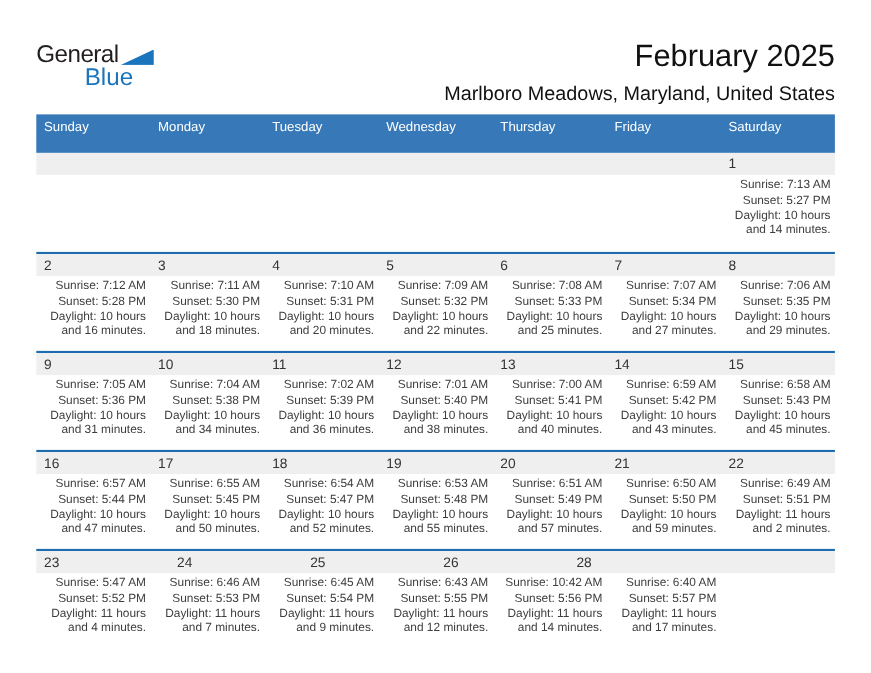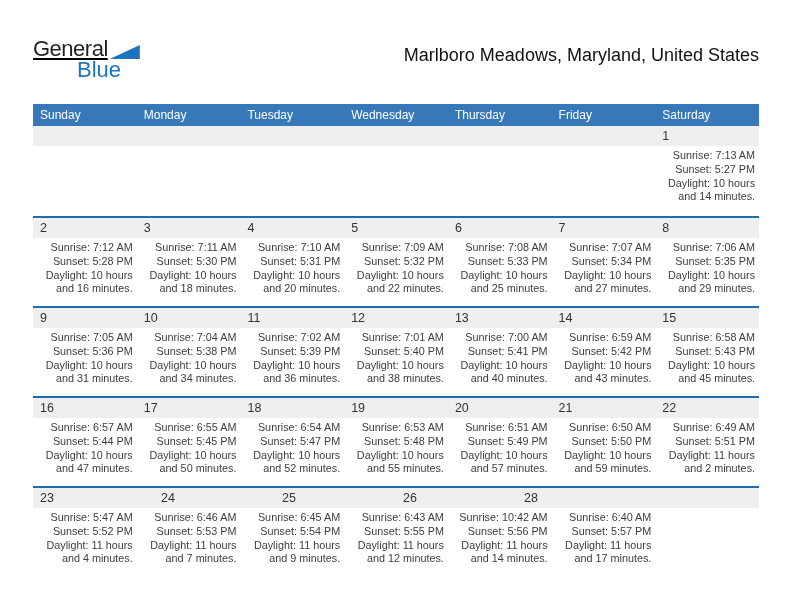--- a/index.html
+++ b/index.html
@@ -3,32 +3,32 @@
 <meta charset="utf-8">
 <style>
   * { margin:0; padding:0; box-sizing:border-box; }
   body { background:#fff; }
   .page {
     position:relative; width:792px; height:612px; background:#fff;
     font-family:"Liberation Sans", sans-serif; overflow:hidden;
   }
   
   .logo { position:absolute; left:33px; top:38px; }
-  .logo-row1 { display:flex; align-items:flex-end;text-decoration:underline; }
+  .logo-row1 { display:flex; align-items:flex-end; }
   .logo-general { font-size:22px; color:#231f20; letter-spacing:-0.5px; line-height:22px; }
   .logo-triangle { width:30px; height:14px; background:var(--logo-blue,#1b75bc);
     clip-path:polygon(0 100%, 100% 0, 100% 100%); margin-left:2px; margin-bottom:1px; }
   .logo-blue { font-size:22px; color:var(--logo-blue,#1b75bc); line-height:20px; margin-left:44px; }
   
   .title-block { position:absolute; right:33px; top:36px; text-align:right; }
   .month-title { font-size:28px; color:#111; line-height:30px; }
   .location { font-size:18px; color:#111; margin-top:9px; }
   
   .calendar { position:absolute; left:33px; top:104px; width:726px; }
-  .weekday-row { display:flex; height:22px; background:var(--header-blue,#3779b8);align-items:center; }
+  .weekday-row { display:flex; height:35px; background:var(--header-blue,#3779b8); }
   .weekday-cell { flex:1; color:#fff; font-size:12px; line-height:22px; padding-left:7px;
     overflow:hidden; white-space:nowrap; }
   .week-row { height:90px; }
   .week-row.bordered { border-top:2px solid var(--line-blue,#1e6bad); }
   .day-strip { display:flex; height:20px; background:var(--strip-gray,#efefef); }
   .day-num { flex:1; font-size:12.5px; line-height:21px; color:#333; padding-left:7px; }
   .details-row { display:flex; }
   .day-details { flex:1; padding:3px 4px 0 7px; font-size:10.8px; line-height:13.8px; color:#3d3d3d;text-align:right; }
 </style>
 </head>
@@ -38,20 +38,21 @@
 
   <div class="logo">
     <div class="logo-row1">
       <span class="logo-general">General</span>
       <span class="logo-triangle"></span>
     </div>
     <div class="logo-blue">Blue</div>
   </div>
 
   <div class="title-block">
+    <div class="month-title">February 2025</div>
     <div class="location">Marlboro Meadows, Maryland, United States</div>
   </div>
 
   <div class="calendar">
     <div class="weekday-row">
       <div class="weekday-cell">Sunday</div>
       <div class="weekday-cell">Monday</div>
       <div class="weekday-cell">Tuesday</div>
       <div class="weekday-cell">Wednesday</div>
       <div class="weekday-cell">Thursday</div>

